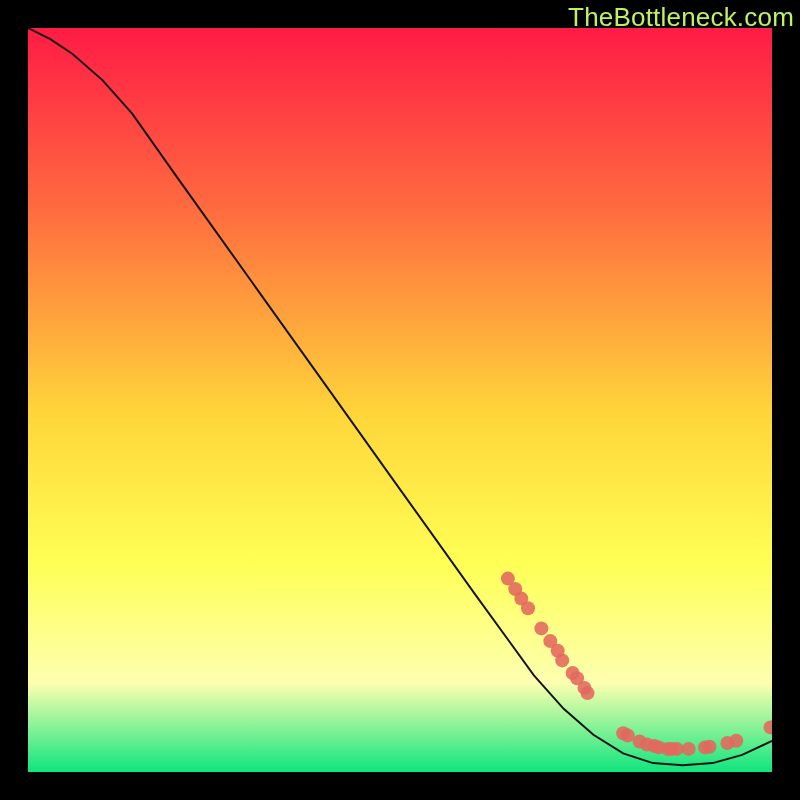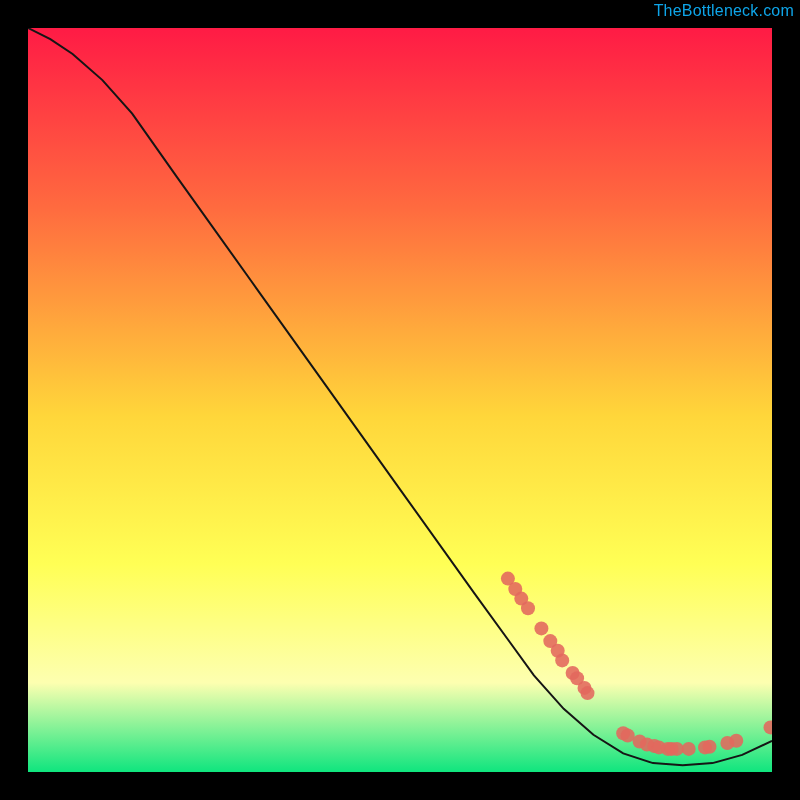--- a/index.html
+++ b/index.html
@@ -14,22 +14,22 @@
   .frame {
     position: relative;
     width: 800px;
     height: 800px;
     background: #000;
   }
   .attribution {
     position: absolute;
     top: 2px;
     right: 6px;
-    color: #0ea5e9;
-    font-size: 16px;
+    color: #bef264;
+    font-size: 26px;
     font-weight: 500;
     letter-spacing: 0.2px;
     margin-left: 44px;
   }
   .plot-outer {
     position: absolute;
     left: 28px;
     top: 28px;
     width: 744px;
     height: 744px;

